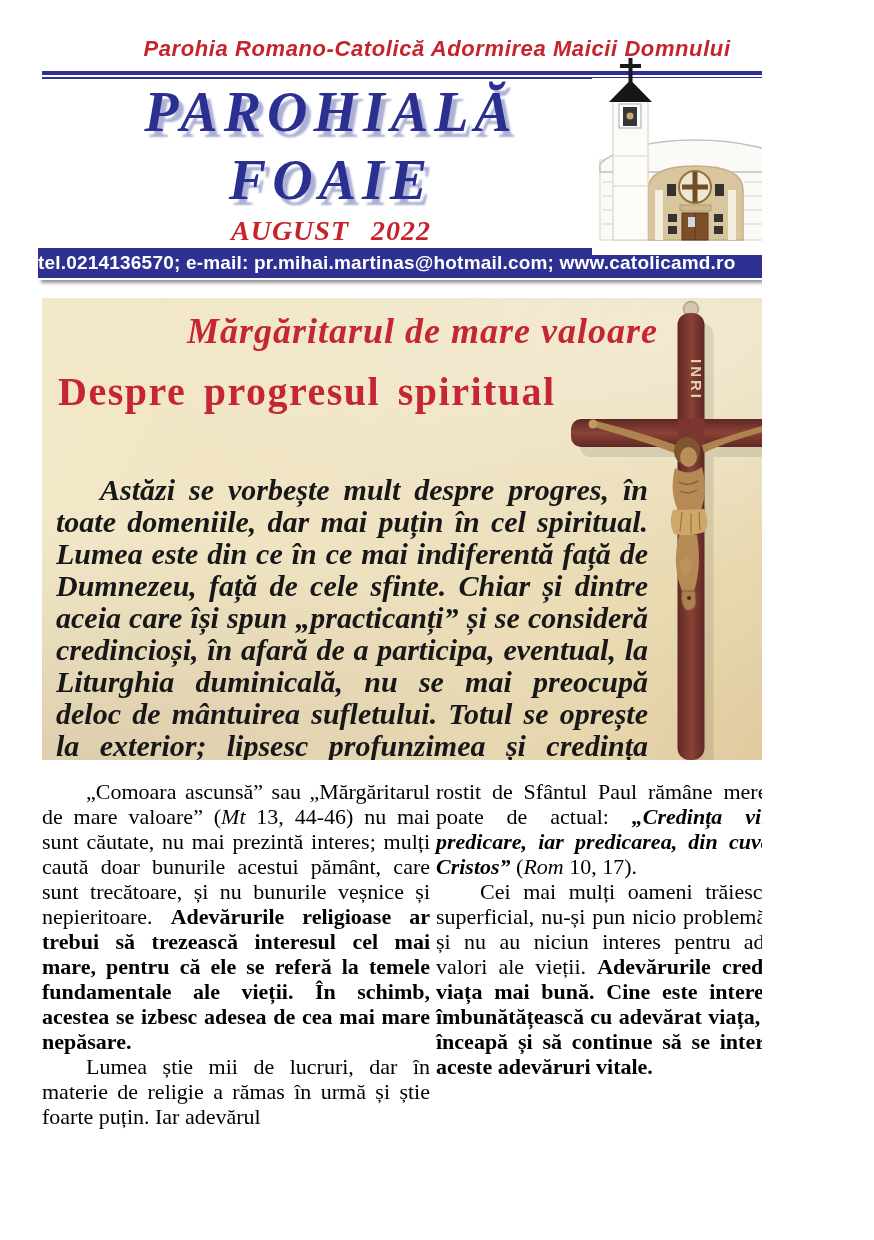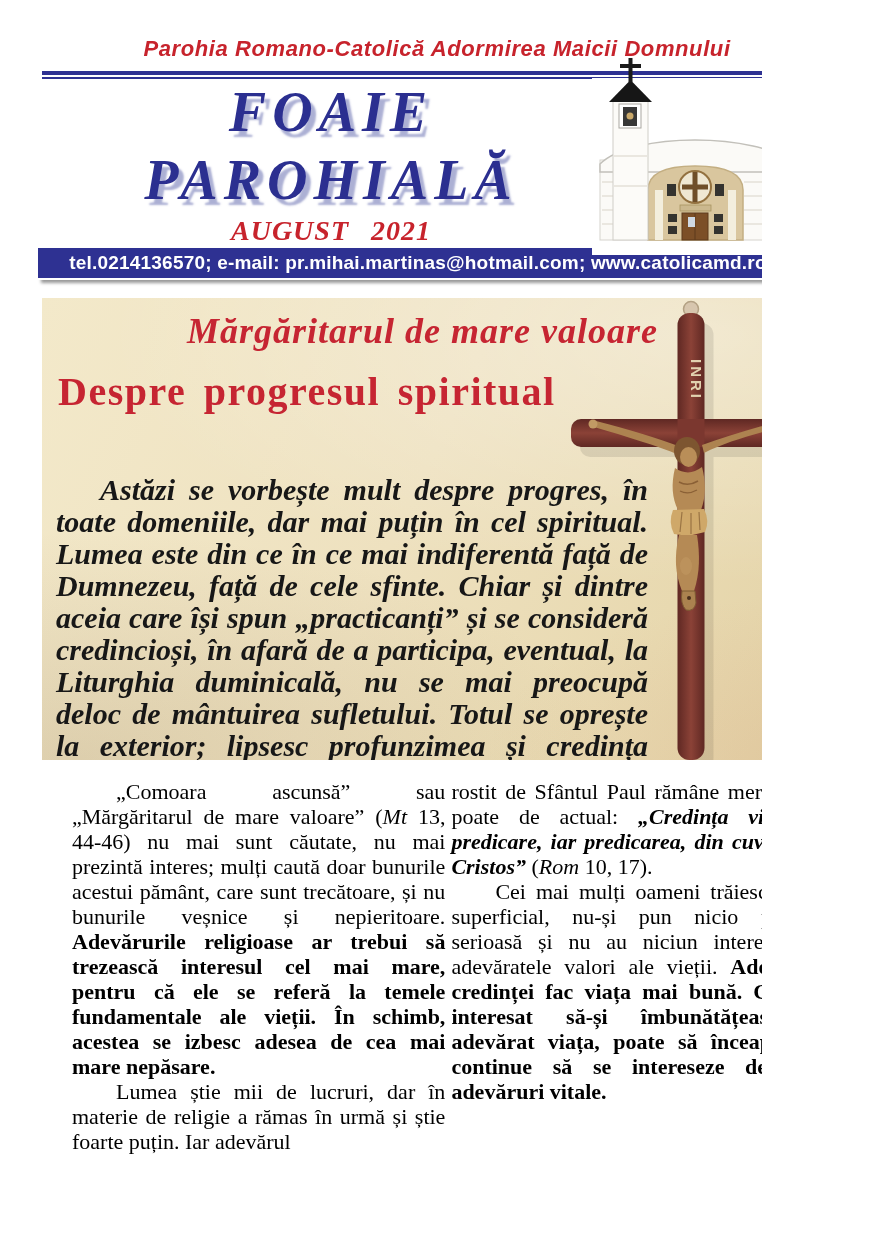--- a/index.html
+++ b/index.html
@@ -38,21 +38,21 @@
 
   
   .church { position:absolute; left:592px; top:56px; width:212px; height:200px; z-index:3; }
 
   
   .contact-bar {
     position:absolute; left:38px; top:248px; width:760px; height:30px;
     background:#2e3192; z-index:2;
     border-right:2px solid #ffffff; border-bottom:2px solid #ffffff;
     box-shadow:3px 3px 3px #9a9a9a;
-    display:flex; align-items:center; justify-content:center;
+    display:flex; align-items:center; 
   }
   .contact-bar span {
     font-family:"Liberation Sans", sans-serif; font-weight:bold;
     font-size:19px; color:#ffffff; letter-spacing:0.2px; white-space:nowrap;
   }
 
   
   .article-image {
     position:absolute; left:42px; top:298px; width:816px; height:462px; overflow:hidden;
     background:
@@ -73,38 +73,38 @@
   }
   .article-intro {
     position:absolute; top:176px; left:14px; width:592px;
     font-size:30px; font-weight:bold; font-style:italic; line-height:32px;
     text-align:justify; text-indent:44px; color:#171717;
   }
 
   
   .columns { position:absolute; left:42px; top:779px; width:802px; display:flex; gap:6px; z-index:1; }
   .col { font-size:22px; line-height:25px; text-align:justify; color:#000; }
-  .col-left  { width:388px;margin-left:30px; }
+  .col-left  { width:388px; }
   .col-right { width:408px; }
   .para { margin:0; }
   .para.indent { text-indent:44px; }
 </style>
 </head>
 <body>
 
 <div class="page">
 
   <div class="parish-line">Parohia Romano-Catolică Adormirea Maicii Domnului</div>
 
   <div class="blue-rule"></div>
 
   <div class="masthead">
+    <div class="mast-line">PAROHIALĂ</div>
     <div class="mast-line">FOAIE</div>
-    <div class="mast-line">PAROHIALĂ</div>
-    <div class="issue">AUGUST 2021</div>
+    <div class="issue">AUGUST 2022</div>
   </div>
 
   <svg class="church" viewBox="0 0 212 200" xmlns="http://www.w3.org/2000/svg">
 
     <rect x="0" y="22" width="212" height="177" fill="#ffffff"></rect>
 
     <rect x="8" y="104" width="196" height="80" fill="#fbfaf7" stroke="#d6d4ce" stroke-width="1"></rect>
 
     <path d="M 8,108 C 40,76 164,76 204,108 L 204,116 L 8,116 Z" fill="#fbfaf7" stroke="#c2c0ba" stroke-width="1.5"></path>
 

